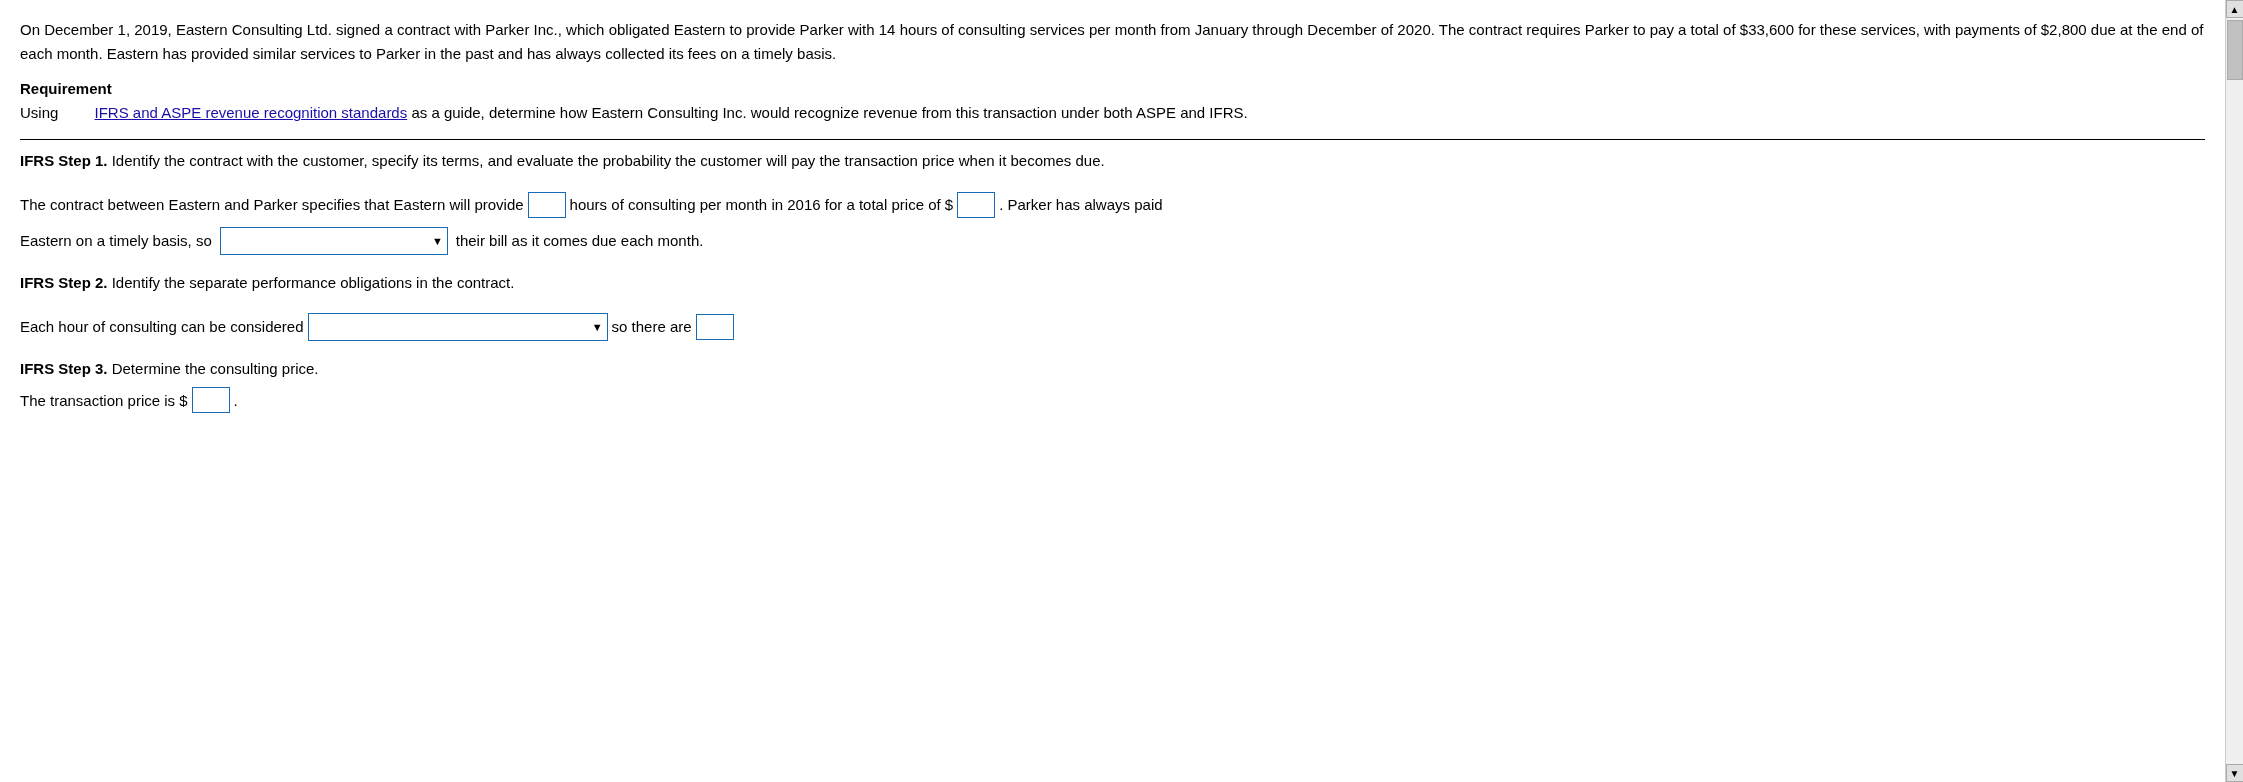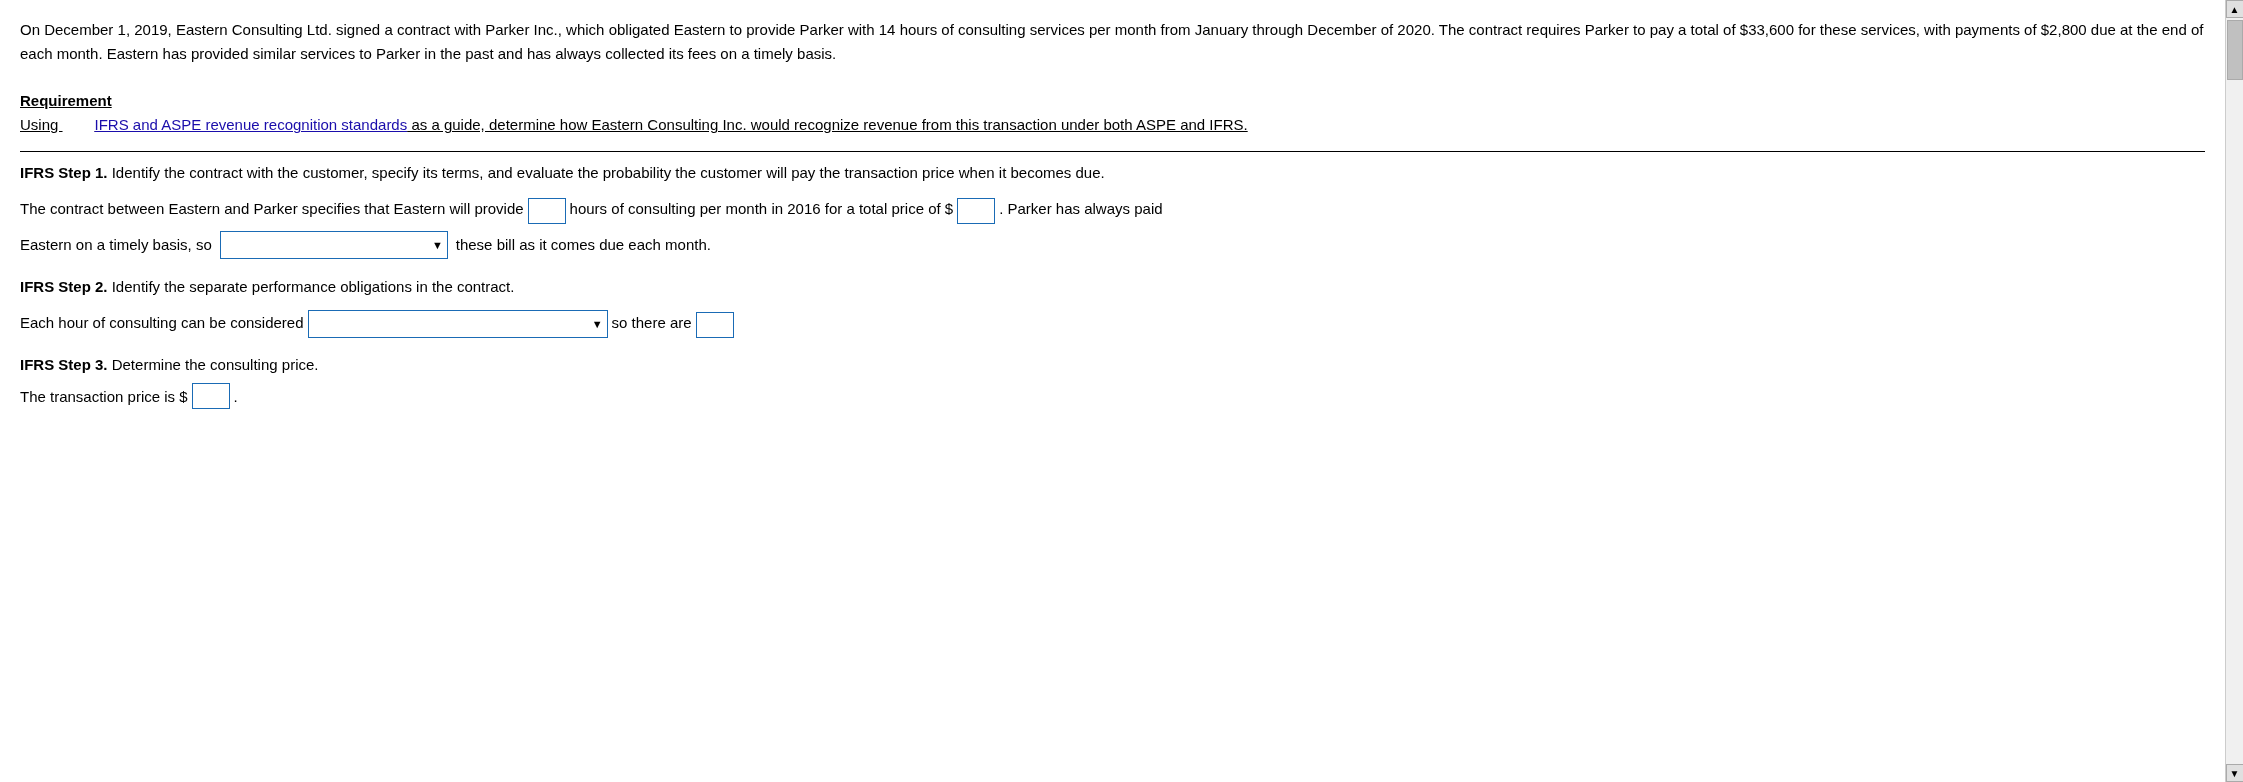--- a/index.html
+++ b/index.html
@@ -52,26 +52,25 @@
       width: 16px;
       height: 60px;
       background: #c0c0c0;
       border: 1px solid #aaa;
       margin-top: 2px;
       cursor: pointer;
     }
 
     .intro-paragraph {
       line-height: 1.6;
-      margin-bottom: 26px;
+      margin-bottom: 14px;
     }
 
     .requirement-section {
       margin-bottom: 14px;
-      text-decoration: underline;
     }
 
     .requirement-label {
       font-weight: bold;
       margin-bottom: 4px;
     }
 
     .requirement-text {
       line-height: 1.6;
     }
@@ -97,24 +96,24 @@
       font-weight: bold;
       display: inline;
     }
 
     .step-desc {
       display: inline;
     }
 
     .fill-line {
       display: flex;
-      align-items: flex-end;
+      align-items: center;
       flex-wrap: wrap;
       gap: 4px;
-      margin-top: 13px;
+      margin-top: 21px;
       line-height: 2;
     }
 
     .fill-line-row2 {
       display: flex;
       align-items: center;
       flex-wrap: wrap;
       gap: 8px;
       margin-top: 6px;
       line-height: 2;
@@ -210,21 +209,21 @@
     <div class="fill-line-row2">
       <span>Eastern on a timely basis, so </span>
       <div class="select-wrapper">
         <select class="select-dropdown">
           <option value=""></option>
           <option value="probable">it is probable they will pay</option>
           <option value="not-probable">it is not probable they will pay</option>
           <option value="likely">they will likely pay</option>
         </select>
       </div>
-      <span> these bill as it comes due each month.</span>
+      <span> their bill as it comes due each month.</span>
     </div>
   </div>
 
   <div class="section-block">
     <div>
       <span class="step-title">IFRS Step 2.</span><span class="step-desc"> Identify the separate performance obligations in the contract.</span>
     </div>
 
     <div class="fill-line">
       <span>Each hour of consulting can be considered </span>

